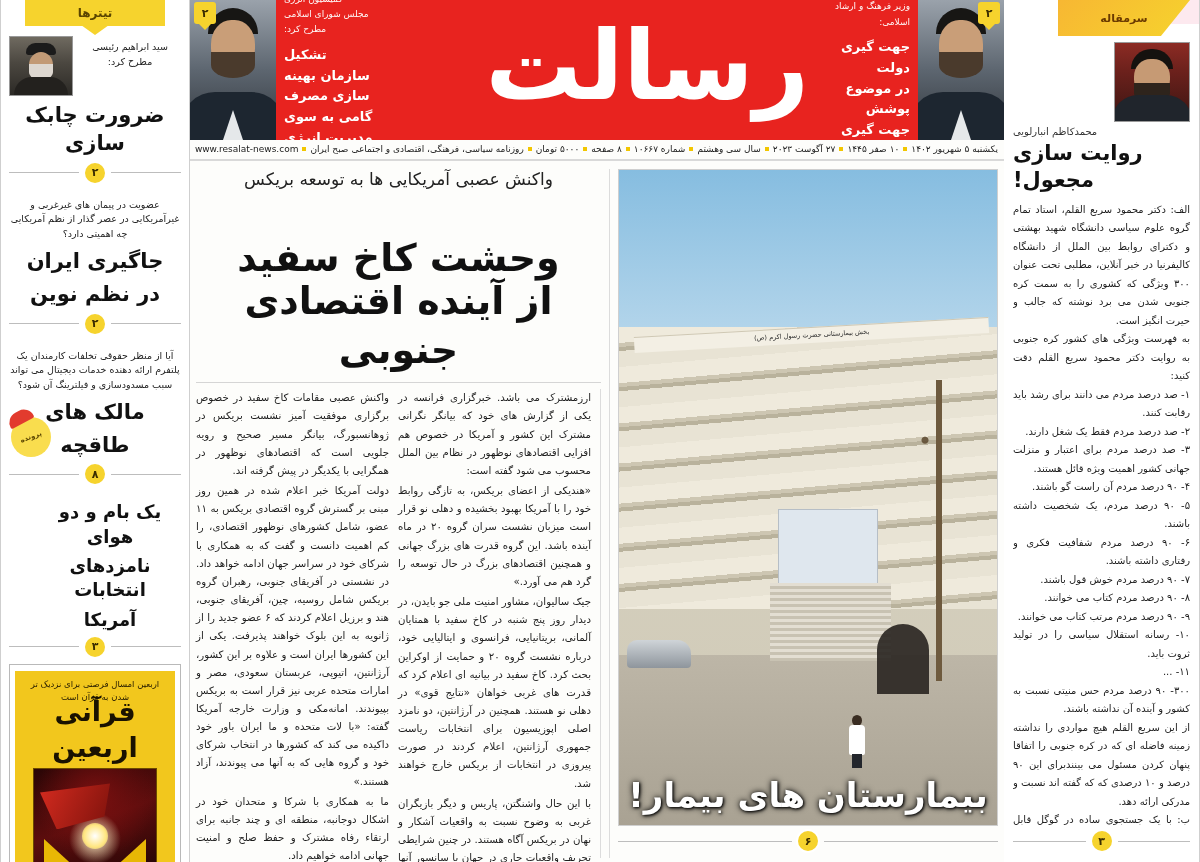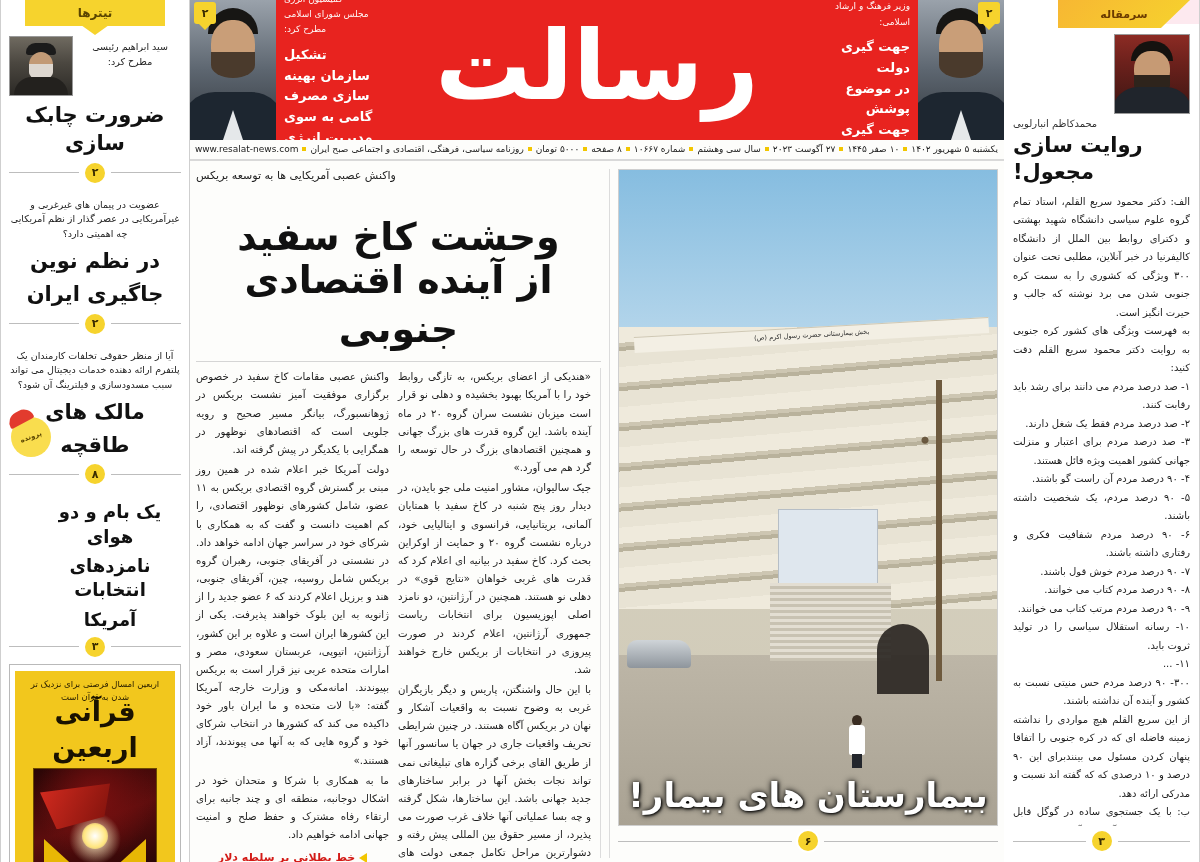--- a/index.html
+++ b/index.html
@@ -219,21 +219,21 @@
     display: flex; flex-direction: column; justify-content: center;
   }
   .mh-byline { font-size: 9px; line-height: 1.7; text-align: left; opacity: .97; }
   .mh-side.right .mh-byline,
   .mh-side.right .mh-lines { text-align: right; }
   .mh-lines { margin-top: 7px; text-align: left; }
   .mh-lines div {
     font-size: 13px; font-weight: bold; line-height: 1.6;
   }
   .mh-logo {
-    flex: 1; display: flex; align-items: center; justify-content: center;
+    flex: 1; display: flex; align-items: center; 
     position: relative;
   }
   .mh-logo .word {
     font-size: 96px; font-weight: bold; color: #fff;
     letter-spacing: -2px; line-height: 1;
     transform: translateY(-4px);
   }
 
   .inforow {
     border-bottom: 2px solid #d9d9d9;
@@ -251,21 +251,21 @@
   .handle { font-family: "Liberation Sans", sans-serif; font-size: 11px; color: #222; }
 
   
   .main {
     flex: 1; display: flex; flex-direction: row-reverse;
     padding: 8px 6px 4px; gap: 8px; min-height: 0;
   }
 
   .story { flex: 1; min-width: 0; display: flex; flex-direction: column; }
   .story-kicker {
-    font-size: 11px; text-align: left; color: #222; margin-bottom: 6px;
+    font-size: 17px; text-align: center; color: #222; margin-bottom: 20px;
   }
   .story-head {
     font-size: 38px; font-weight: bold; text-align: center;
     line-height: 1.28; color: #111; margin-bottom: 8px;
   }
   .cols {
     flex: 1; display: flex; flex-direction: row-reverse; gap: 9px; min-height: 0;
     border-top: 1px solid #d5d5d5;
     padding-top: 6px;
   }
@@ -374,21 +374,21 @@
   .editorial {
     width: 196px; flex: none;
     border-right: 1px solid #cfcfcf;
     box-sizing: border-box;
     padding: 0 9px 4px;
     position: relative;
     background: #fff;
     display: flex; flex-direction: column;
   }
   .ed-ribbon {
-    position: relative; height: 28px; margin: 0 0 6px -9px;
+    position: relative; height: 36px; margin: 0 0 6px -9px;
     width: 132px;
     background: linear-gradient(135deg,#f7b733 0%, #f6d32d 100%);
     color: #6a3a00; font-size: 11px; font-weight: bold;
     display: flex; align-items: center; justify-content: center;
     clip-path: polygon(0 0, 100% 0, 78% 100%, 0 100%);
   }
   .ed-topstrip {
     position: absolute; top: 0; right: 0; left: 132px; height: 24px;
     background: #fde9ef;
   }
@@ -449,22 +449,22 @@
       <div class="sb-head">ضرورت چابک سازی</div>
       <div class="pagenum-wrap">
         <span class="rule"></span>
         <span class="pagenum">۲</span>
         <span class="rule"></span>
       </div>
     </div>
 
     <div class="sb-item">
       <div class="sb-kicker">عضویت در پیمان های غیرغربی و غیرآمریکایی در عصر گذار از نظم آمریکایی چه اهمیتی دارد؟</div>
+      <div class="sb-head">جاگیری ایران</div>
       <div class="sb-head">در نظم نوین</div>
-      <div class="sb-head">جاگیری ایران</div>
       <div class="pagenum-wrap">
         <span class="rule"></span>
         <span class="pagenum">۲</span>
         <span class="rule"></span>
       </div>
     </div>
 
     <div class="sb-item">
       <div class="sb-kicker">آیا از منظر حقوقی تخلفات کارمندان یک پلتفرم ارائه دهنده خدمات دیجیتال می تواند سبب مسدودسازی و فیلترینگ آن شود؟</div>
       <div class="sb-head-wrap">
@@ -597,20 +597,21 @@
             <p>واکنش عصبی مقامات کاخ سفید در خصوص برگزاری موفقیت آمیز نشست بریکس در ژوهانسبورگ، بیانگر مسیر صحیح و رویه جلویی است که اقتصادهای نوظهور در همگرایی با یکدیگر در پیش گرفته اند.</p>
             <p>دولت آمریکا خبر اعلام شده در همین روز مبنی بر گسترش گروه اقتصادی بریکس به ۱۱ عضو، شامل کشورهای نوظهور اقتصادی، را کم اهمیت دانست و گفت که به همکاری با شرکای خود در سراسر جهان ادامه خواهد داد. در نشستی در آفریقای جنوبی، رهبران گروه بریکس شامل روسیه، چین، آفریقای جنوبی، هند و برزیل اعلام کردند که ۶ عضو جدید را از ژانویه به این بلوک خواهند پذیرفت. یکی از این کشورها ایران است و علاوه بر این کشور، آرژانتین، اتیوپی، عربستان سعودی، مصر و امارات متحده عربی نیز قرار است به بریکس بپیوندند. امانه‌مکی و وزارت خارجه آمریکا گفته: «با لات متحده و ما ایران باور خود داکیده می کند که کشورها در انتخاب شرکای خود و گروه هایی که به آنها می پیوندند، آزاد هستند.»</p>
             <p>ما به همکاری با شرکا و متحدان خود در اشکال دوجانبه، منطقه ای و چند جانبه برای ارتقاء رفاه مشترک و حفظ صلح و امنیت جهانی ادامه خواهیم داد.</p>
             <div class="subhead">
               <span class="tri"></span>
               <span>خط بطلانی بر سلطه دلار</span>
             </div>
 
           </div>
           <div class="col">
+            <p>ارزمشترک می باشد. خبرگزاری فرانسه در یکی از گزارش های خود که بیانگر نگرانی مشترک این کشور و آمریکا در خصوص هم افزایی اقتصادهای نوظهور در نظام بین الملل محسوب می شود گفته است:</p>
             <p>«هندیکی از اعضای بریکس، به تازگی روابط خود را با آمریکا بهبود بخشیده و دهلی نو قرار است میزبان نشست سران گروه ۲۰ در ماه آینده باشد. این گروه قدرت های بزرگ جهانی و همچنین اقتصادهای بزرگ در حال توسعه را گرد هم می آورد.»</p>
             <p>جیک سالیوان، مشاور امنیت ملی جو بایدن، در دیدار روز پنج شنبه در کاخ سفید با همتایان آلمانی، بریتانیایی، فرانسوی و ایتالیایی خود، درباره نشست گروه ۲۰ و حمایت از اوکراین بحث کرد. کاخ سفید در بیانیه ای اعلام کرد که قدرت های غربی خواهان «نتایج قوی» در دهلی نو هستند. همچنین در آرژانتین، دو نامزد اصلی اپوزیسیون برای انتخابات ریاست جمهوری آرژانتین، اعلام کردند در صورت پیروزی در انتخابات از بریکس خارج خواهند شد.</p>
             <p>با این حال واشنگتن، پاریس و دیگر بازیگران غربی به وضوح نسبت به واقعیات آشکار و نهان در بریکس آگاه هستند. در چنین شرایطی تحریف واقعیات جاری در جهان یا سانسور آنها از طریق القای برخی گزاره های تبلیغاتی نمی تواند نجات بخش آنها در برابر ساختارهای جدید جهانی باشد. این ساختارها، شکل گرفته و چه بسا عملیاتی آنها خلاف غرب صورت می پذیرد، از مسیر حقوق بین المللی پیش رفته و دشوارترین مراحل تکامل جمعی دولت های همسو و همکار محسوب می شود.</p>
           </div>
         </div>
       </section>
 
       <section class="photostory">
         <div class="photo">
           <div class="sky"></div>

